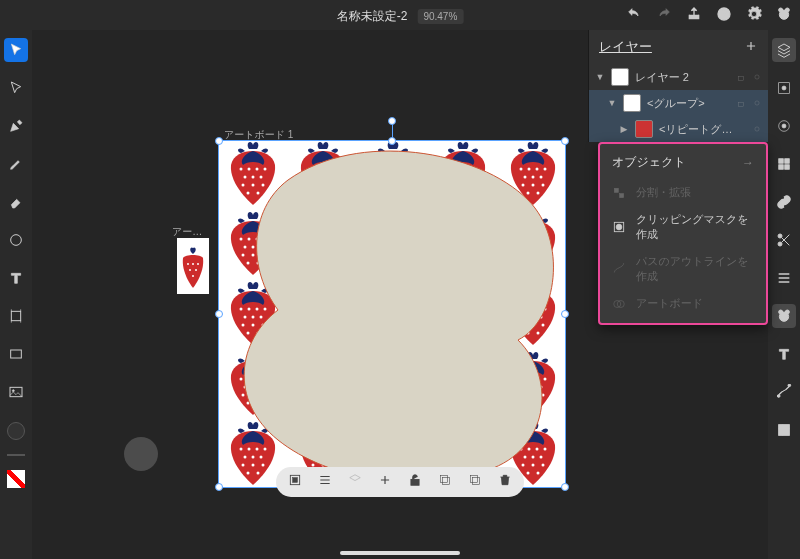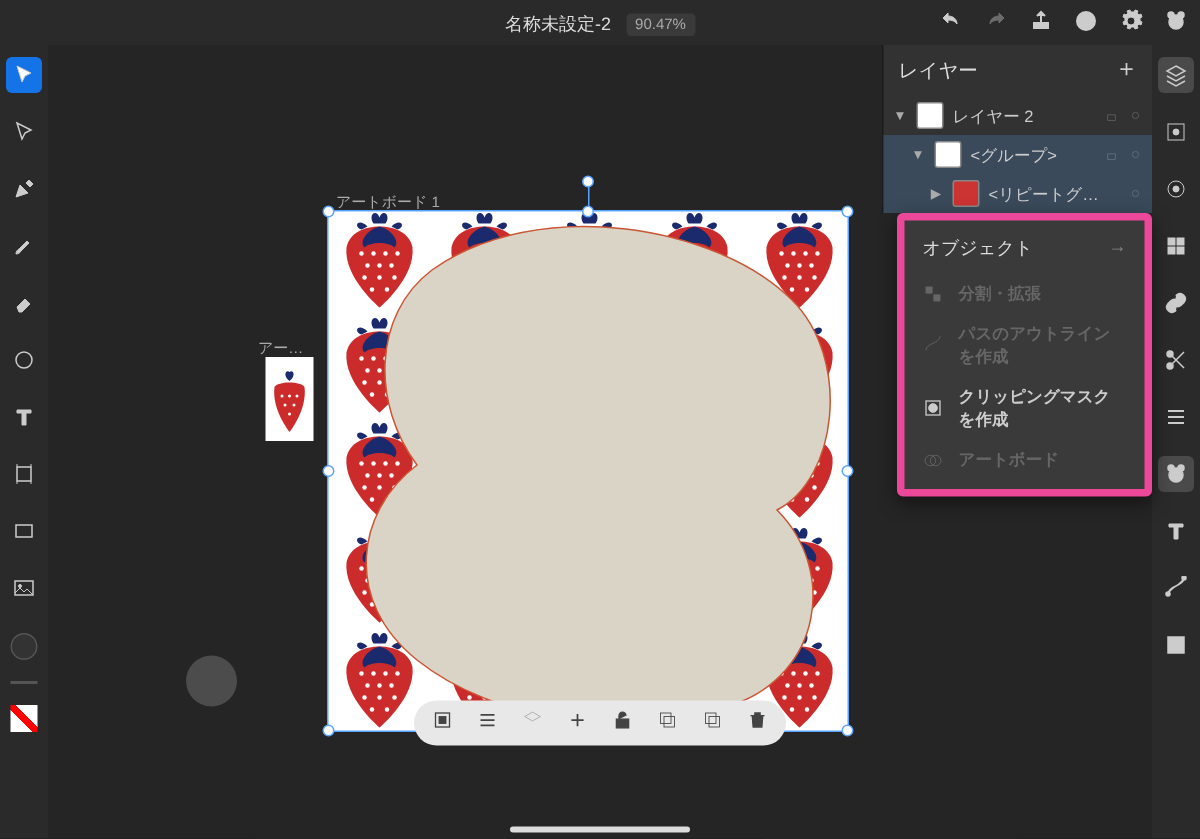--- a/index.html
+++ b/index.html
@@ -47,36 +47,36 @@
 
   
   .float-bar { position: absolute; left: 50%; transform: translateX(-50%); bottom: 62px; height: 30px; background: #e8e8e8; border-radius: 15px; display: flex; align-items: center; padding: 0 12px; gap: 16px; }
   .float-bar svg { width: 14px; height: 14px; fill: #444; stroke: #444; }
 
   
   .touch-circle { position: absolute; left: 92px; bottom: 88px; width: 34px; height: 34px; border-radius: 50%; background: #888; opacity: .4; }
 
   
   .layers-panel { position: absolute; right: 32px; top: 30px; width: 180px; background: #323232; border-left: 1px solid #1a1a1a; }
-  .layers-header { display:flex; align-items:center; justify-content:space-between; padding: 8px 10px; font-size:13px; color:#ddd; }
+  .layers-header { display:flex; align-items:center; justify-content:space-between; padding: 8px 10px; font-size:13px; color:#ddd;text-decoration:underline; }
   .layers-header svg { width:14px; height:14px; fill:#ccc; }
   .layer-row { display:flex; align-items:center; padding:4px 6px; font-size:11px; color:#ccc; gap:6px;}
   .layer-row.sel { background:#3a4a5a; }
   .layer-thumb { width:18px; height:18px; background:#fff; border:1px solid #888; border-radius:2px; flex-shrink:0;}
   .layer-thumb.red { background: #cc3333; }
   .disclosure { width:10px; text-align:center; color:#aaa; font-size:9px; }
   .layer-right { margin-left:auto; display:flex; gap:6px; opacity:.5;}
   .layer-right svg { width:10px; height:10px; fill:#aaa;}
   .indent1 { padding-left: 18px; }
   .indent2 { padding-left: 30px; }
 
   
-  .ctx-menu { position:absolute; right: 32px; top: 142px; width: 170px; background: #3a3a3a; border:5px solid #ec4899; border-radius:4px; padding:6px 0; box-shadow:0 4px 12px rgba(0,0,0,.5);}
+  .ctx-menu { position:absolute; right: 32px; top: 142px; width: 170px; background: #3a3a3a; border:2px solid #ec4899; border-radius:4px; padding:6px 0; box-shadow:0 4px 12px rgba(0,0,0,.5);}
   .ctx-header { display:flex; justify-content:space-between; padding:4px 12px 8px; font-size:12px; color:#ddd;}
-  .ctx-item { display:flex; align-items:center; gap:10px; padding:6px 12px; font-size:11px; color:#ccc;font-weight:bold;}
+  .ctx-item { display:flex; align-items:center; gap:10px; padding:6px 12px; font-size:11px; color:#ccc;}
   .ctx-item.dis { color:#666; }
   .ctx-item svg { width:14px; height:14px; fill:currentColor; stroke:currentColor; flex-shrink:0;}
 
   .home-ind { position:absolute; bottom:4px; left:50%; transform:translateX(-50%); width:120px; height:4px; border-radius:2px; background:#ddd;}
 </style>
 </head>
 <body>
 
 <div class="topbar">
   <div class="title-wrap">
@@ -386,35 +386,35 @@
     <span>オブジェクト</span>
     <span style="color:#888">→</span>
   </div>
   <div class="ctx-item dis">
     <svg viewBox="0 0 24 24">
         <rect x="4" y="4" width="7" height="7"></rect>
         <rect x="13" y="13" width="7" height="7"></rect>
       </svg>
     <span>分割・拡張</span>
   </div>
-  <div class="ctx-item dis">
-    <svg viewBox="0 0 24 24">
-        <path d="M4 18c0-8 16-8 16-16" fill="none" stroke="currentColor"></path>
-      </svg>
-    <span>パスのアウトラインを作成</span>
-  </div>
   <div class="ctx-item">
     <svg viewBox="0 0 24 24">
         <rect x="4" y="4" width="16" height="16" fill="none" stroke="#ccc" stroke-width="1.5"></rect>
         <circle cx="12" cy="12" r="5" fill="#ccc"></circle>
       </svg>
     <span>クリッピングマスクを作成</span>
   </div>
   <div class="ctx-item dis">
     <svg viewBox="0 0 24 24">
+        <path d="M4 18c0-8 16-8 16-16" fill="none" stroke="currentColor"></path>
+      </svg>
+    <span>パスのアウトラインを作成</span>
+  </div>
+  <div class="ctx-item dis">
+    <svg viewBox="0 0 24 24">
         <circle cx="9" cy="12" r="6" fill="none" stroke="currentColor"></circle>
         <circle cx="15" cy="12" r="6" fill="none" stroke="currentColor"></circle>
       </svg>
     <span>アートボード</span>
   </div>
 </div>
 
 <div class="home-ind"></div>
 
 </body></html>

